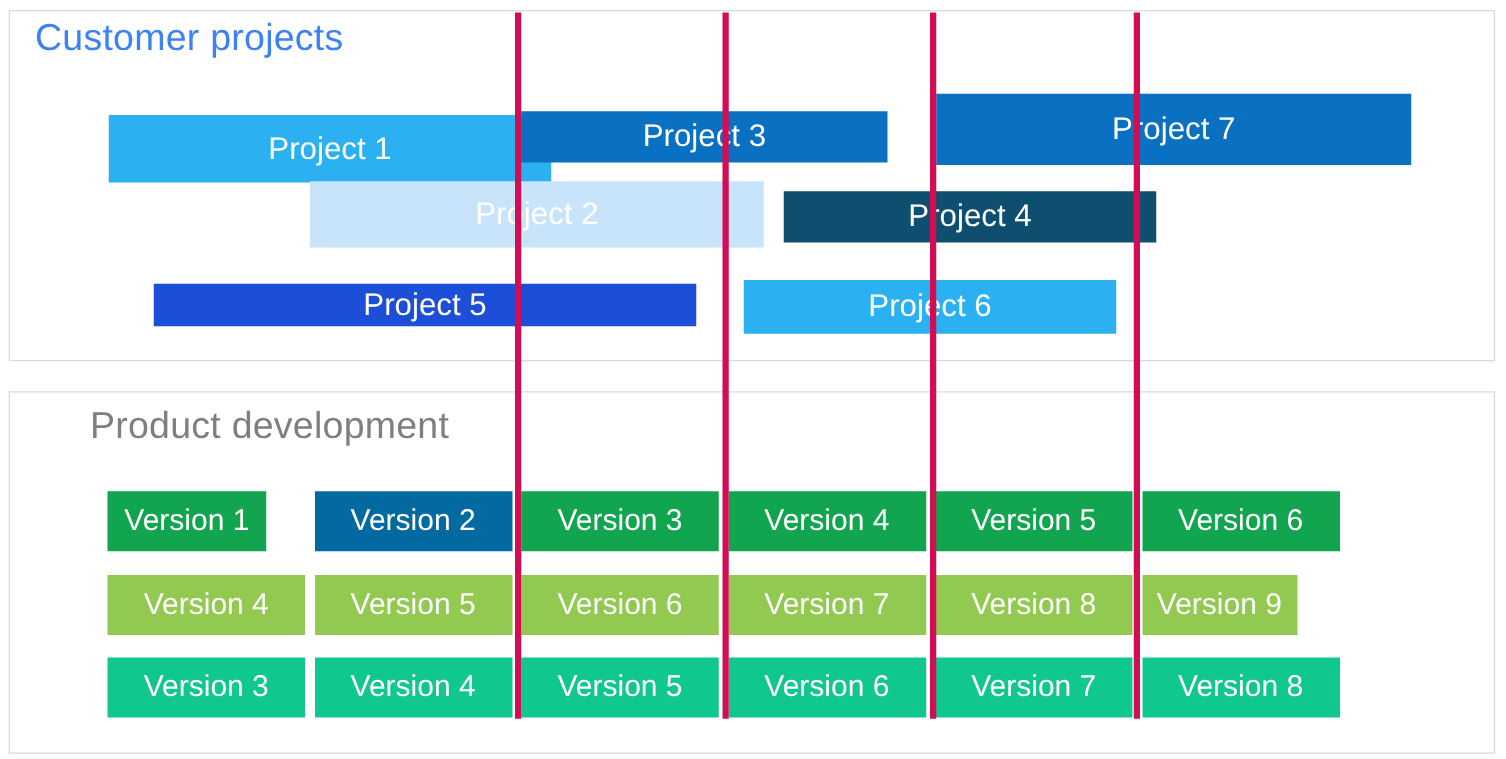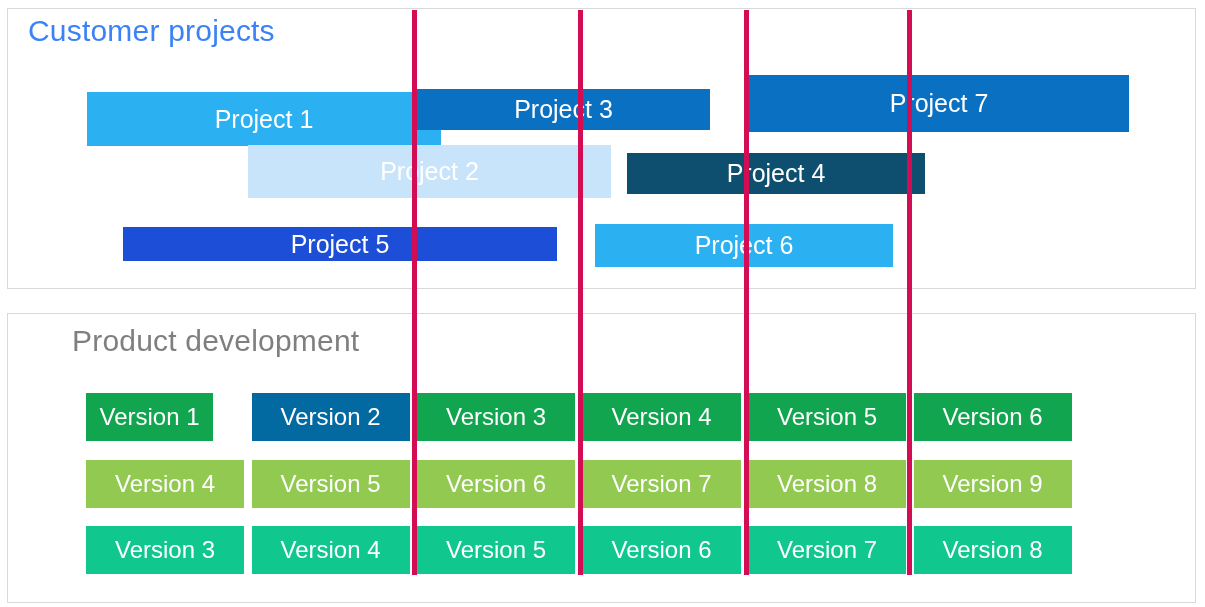--- a/index.html
+++ b/index.html
@@ -46,21 +46,21 @@
     <div class="vblock" style="left: 251.5px; top: 393px; width: 158px; height: 48px; background: #0369a1;">Version 2</div>
     <div class="vblock" style="left: 417px; top: 393px; width: 158px; height: 48px; background: rgb(18, 165, 80);">Version 3</div>
     <div class="vblock" style="left: 582.5px; top: 393px; width: 158px; height: 48px; background: rgb(18, 165, 80);">Version 4</div>
     <div class="vblock" style="left: 748px; top: 393px; width: 158px; height: 48px; background: rgb(18, 165, 80);">Version 5</div>
     <div class="vblock" style="left: 913.5px; top: 393px; width: 158px; height: 48px; background: rgb(18, 165, 80);">Version 6</div>
     <div class="vblock" style="left: 86px; top: 459.5px; width: 158px; height: 48px; background: rgb(145, 201, 81);">Version 4</div>
     <div class="vblock" style="left: 251.5px; top: 459.5px; width: 158px; height: 48px; background: rgb(145, 201, 81);">Version 5</div>
     <div class="vblock" style="left: 417px; top: 459.5px; width: 158px; height: 48px; background: rgb(145, 201, 81);">Version 6</div>
     <div class="vblock" style="left: 582.5px; top: 459.5px; width: 158px; height: 48px; background: rgb(145, 201, 81);">Version 7</div>
     <div class="vblock" style="left: 748px; top: 459.5px; width: 158px; height: 48px; background: rgb(145, 201, 81);">Version 8</div>
-    <div class="vblock" style="left: 913.5px; top: 459.5px; width: 158px; height: 48px; background: rgb(145, 201, 81);">Version 9</div>
+    <div class="vblock" style="left: 913.5px; top: 459.5px; width: 124px; height: 48px; background: rgb(145, 201, 81);">Version 9</div>
     <div class="vblock" style="left: 86px; top: 526px; width: 158px; height: 48px; background: rgb(16, 199, 141);">Version 3</div>
     <div class="vblock" style="left: 251.5px; top: 526px; width: 158px; height: 48px; background: rgb(16, 199, 141);">Version 4</div>
     <div class="vblock" style="left: 417px; top: 526px; width: 158px; height: 48px; background: rgb(16, 199, 141);">Version 5</div>
     <div class="vblock" style="left: 582.5px; top: 526px; width: 158px; height: 48px; background: rgb(16, 199, 141);">Version 6</div>
     <div class="vblock" style="left: 748px; top: 526px; width: 158px; height: 48px; background: rgb(16, 199, 141);">Version 7</div>
     <div class="vblock" style="left: 913.5px; top: 526px; width: 158px; height: 48px; background: rgb(16, 199, 141);">Version 8</div>
   </div>
 <div>
     <div class="redline" style="left: 411.5px; top: 10px; width: 5px; height: 565px; background: rgb(210, 13, 83);"></div>
     <div class="redline" style="left: 577.5px; top: 10px; width: 5px; height: 565px; background: rgb(210, 13, 83);"></div>

